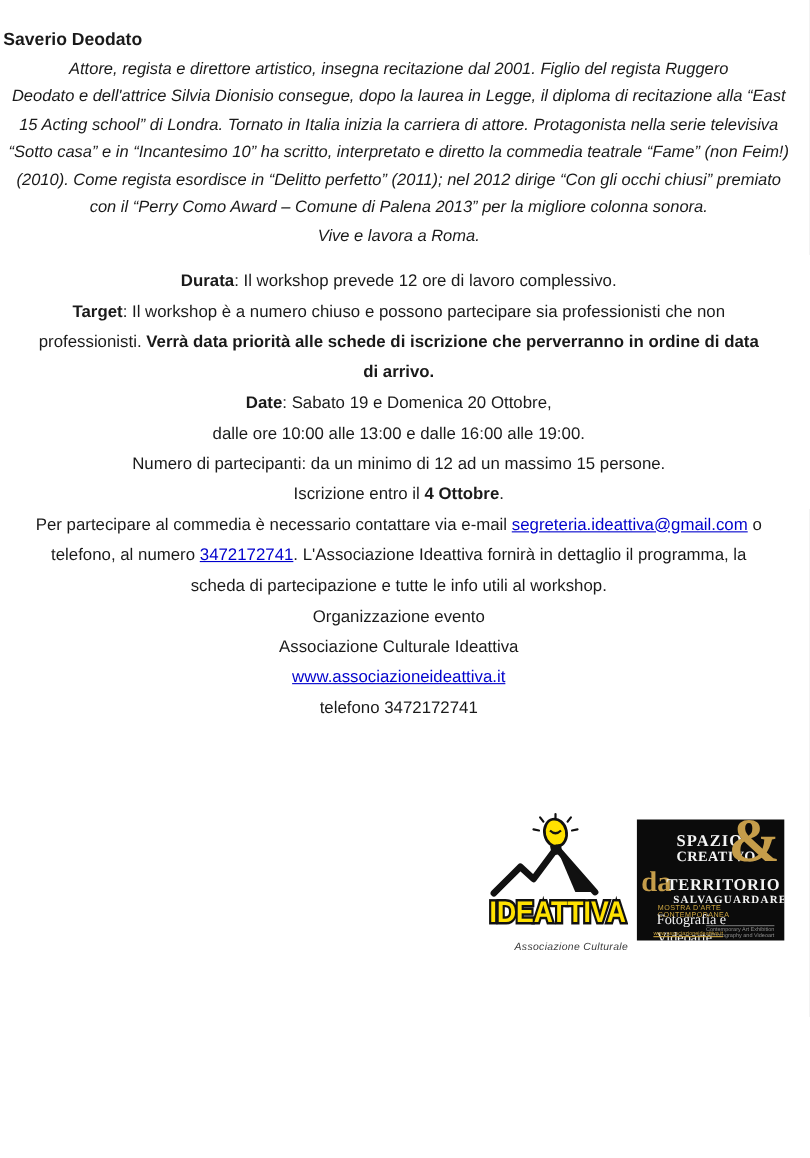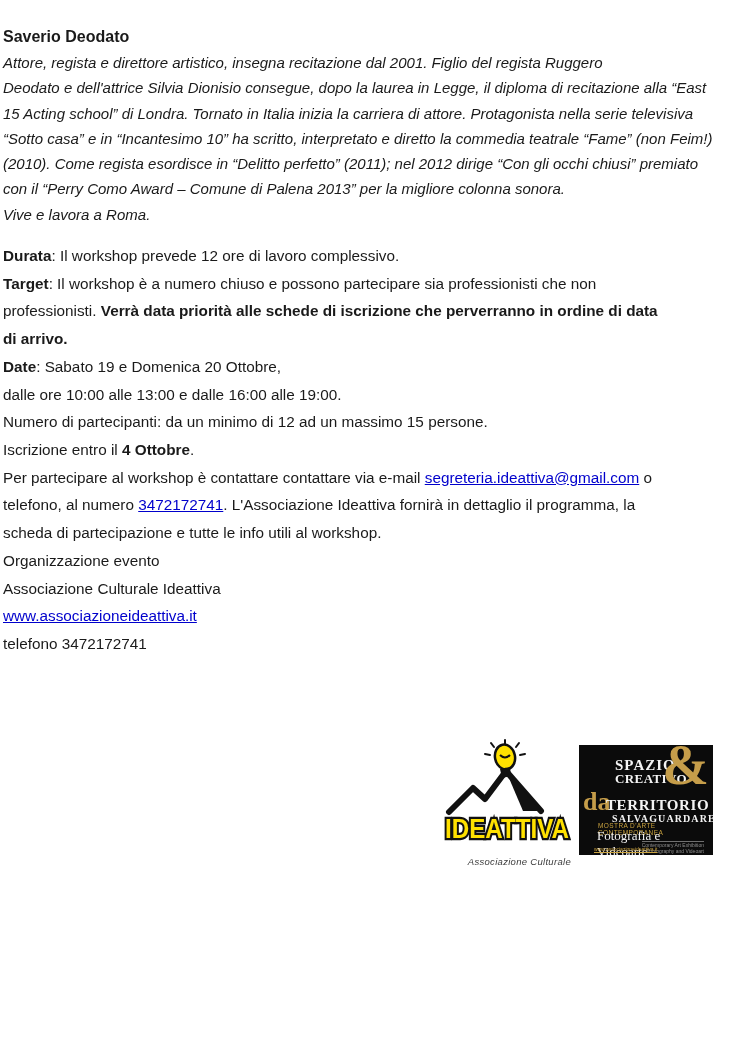--- a/index.html
+++ b/index.html
@@ -7,21 +7,21 @@
     position:relative;
     width:736px;height:1053px;
     background:#ffffff;
     overflow:hidden;
     font-family:"Liberation Sans", sans-serif;
     color:#1a1a1a;
     margin:0 auto;
   }
   .content{position:absolute;top:24px;left:3px;right:14px;}
   .doc-title{font-size:16px;font-weight:bold;line-height:26px;white-space:nowrap;}
-  .tline{white-space:nowrap;}
+  .tline{white-space:nowrap;text-align:center;}
   .bio .tline{font-style:italic;font-size:15px;line-height:25.3px;}
   .details{margin-top:15px;}
   .details .tline{font-size:15.3px;line-height:27.7px;}
   .b{font-weight:bold;}
   a.lnk{color:#0000cc;text-decoration:underline;cursor:pointer;}
 
   
   .logos-row{position:absolute;left:443px;top:738px;display:flex;gap:8px;align-items:flex-start;}
 
   
@@ -64,21 +64,21 @@
       </div>
     <div class="details">
         <div class="tline"><span class="b">Durata</span><span>: Il workshop prevede 12 ore di lavoro complessivo.</span></div>
         <div class="tline"><span class="b">Target</span><span>: Il workshop è a numero chiuso e possono partecipare sia professionisti che non</span></div>
         <div class="tline"><span>professionisti. </span><span class="b">Verrà data priorità alle schede di iscrizione che perverranno in ordine di data</span></div>
         <div class="tline"><span class="b">di arrivo.</span></div>
         <div class="tline"><span class="b">Date</span><span>: Sabato 19 e Domenica 20 Ottobre,</span></div>
         <div class="tline"><span>dalle ore 10:00 alle 13:00 e dalle 16:00 alle 19:00.</span></div>
         <div class="tline"><span>Numero di partecipanti: da un minimo di 12 ad un massimo 15 persone.</span></div>
         <div class="tline"><span>Iscrizione entro il </span><span class="b">4 Ottobre</span><span>.</span></div>
-        <div class="tline"><span>Per partecipare al workshop è contattare contattare via e-mail </span><a href="#" class="lnk" style="color: rgb(0, 0, 204);">segreteria.ideattiva@gmail.com</a><span> o</span></div>
+        <div class="tline"><span>Per partecipare al commedia è necessario contattare via e-mail </span><a href="#" class="lnk" style="color: rgb(0, 0, 204);">segreteria.ideattiva@gmail.com</a><span> o</span></div>
         <div class="tline"><span>telefono, al numero </span><a href="#" class="lnk" style="color: rgb(0, 0, 204);">3472172741</a><span>. L'Associazione Ideattiva fornirà in dettaglio il programma, la</span></div>
         <div class="tline"><span>scheda di partecipazione e tutte le info utili al workshop.</span></div>
         <div class="tline"><span>Organizzazione evento</span></div>
         <div class="tline"><span>Associazione Culturale Ideattiva</span></div>
         <div class="tline"><a href="#" class="lnk" style="color: rgb(0, 0, 204);">www.associazioneideattiva.it</a></div>
         <div class="tline"><span>telefono 3472172741</span></div>
       </div>
   </div>
 
   <div class="logos-row">

